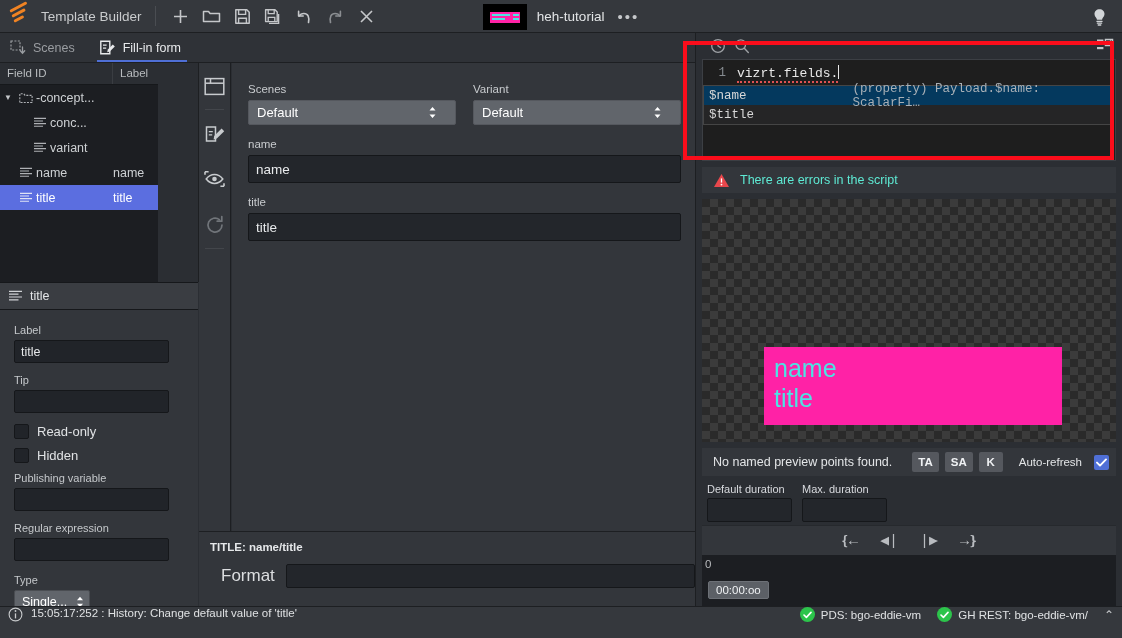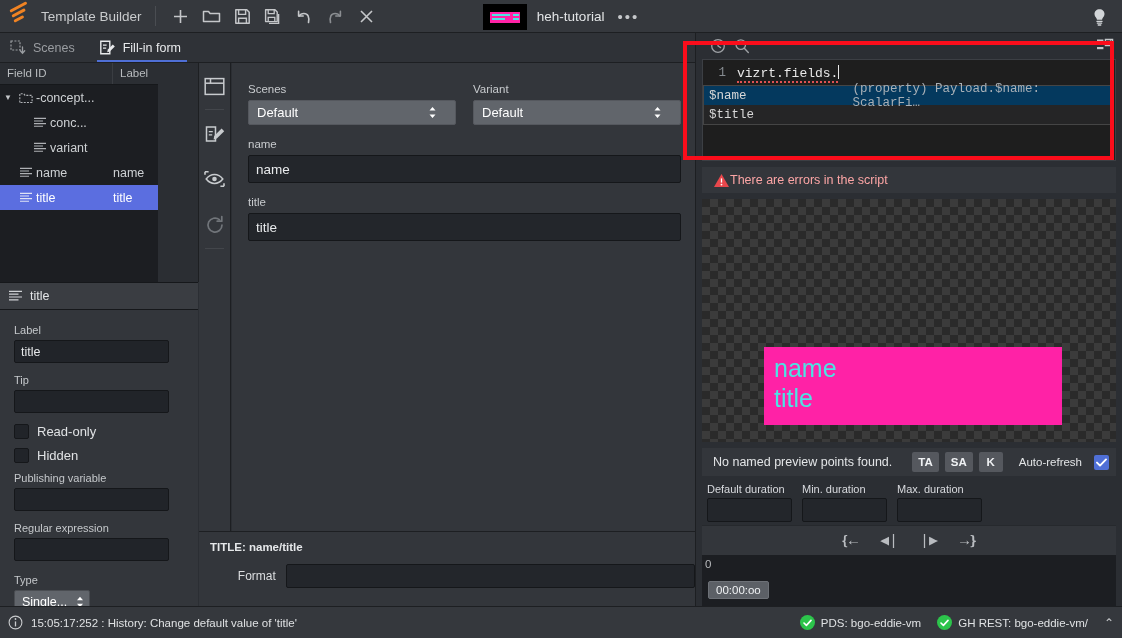--- a/index.html
+++ b/index.html
@@ -142,21 +142,21 @@
   }
 
   .title-bar {
     position: absolute; left: 199px; top: 531px; width: 496px; height: 75px;
     background: #33363b; border-top: 1px solid #1d1f22;
   }
   .title-bar .tt {
     font-size: 11.5px; font-weight: bold; color: #e6e8ea; padding: 9px 0 0 11px;
   }
   .fmt-row { display: flex; align-items: center; margin: 11px 0 0 22px; }
-  .fmt-row .fl { font-size: 12px; color: #dcdee0; width: 55px; text-align: right; }
+  .fmt-row .fl { font-size: 17px; color: #dcdee0; width: 55px; }
   .fmt-input {
     width: 410px; height: 24px; background: #23262b; border: 1px solid #15171a;
     border-radius: 2px; margin-left: 10px;
   }
 
   
   .right { position: absolute; left: 696px; top: 33px; width: 426px; height: 573px; background: #2b2e33; }
   .script-tools {
     height: 26px; background: #2b2e33; display: flex; align-items: center; gap: 8px; padding-left: 14px;
     position: relative;
@@ -177,21 +177,21 @@
 
   .ac-pop { position: absolute; left: 0; top: 25px; width: 410px; border: 1px solid #454545; }
   .ac-item { height: 19px; display: flex; align-items: center; background: #252526;
              font-family: "Liberation Mono", monospace; font-size: 12.5px; color: #d8d8d8; }
   .ac-item.sel { background: #04395e; }
   .ac-name { width: 122px; padding-left: 5px; }
   .ac-desc { color: #a9b0b6; margin-left: 28px; }
 
   .err-bar {
     margin: 6px 6px 0 6px; height: 26px; background: #33363b; display: flex;
-    align-items: center; padding-left: 11px; font-size: 12.5px; color: #fca5a5;
+    align-items: center; gap: 10px; padding-left: 11px; font-size: 12.5px; color: #5eead4;
   }
 
   .preview {
     margin: 6px 6px 0 6px; height: 243px; position: relative; overflow: hidden;
     background-color: #2a2a2a;
     background-image:
       linear-gradient(45deg, #3b3b3b 25%, transparent 25%, transparent 75%, #3b3b3b 75%),
       linear-gradient(45deg, #3b3b3b 25%, transparent 25%, transparent 75%, #3b3b3b 75%);
     background-size: 16px 16px;
     background-position: 0 0, 8px 8px;
@@ -235,21 +235,21 @@
   .tc-chip {
     position: absolute; left: 6px; top: 26px; height: 18px; background: #5c6066;
     border: 1px solid #6d7177; border-radius: 2px; color: #f0f2f4; font-size: 11.5px;
     display: flex; align-items: center; padding: 0 7px;
     font-family: "Liberation Sans", sans-serif;
   }
 
   
   .status {
     position: absolute; left: 0; bottom: 0; width: 1122px; height: 32px;
-    background: #35383d; border-top: 1px solid #1d1f22; display: flex; align-items: center;
+    background: #35383d; border-top: 1px solid #1d1f22; display: flex; align-items: flex-start;
   }
   .st-msg { font-size: 11.5px; color: #dfe1e3; margin-left: 8px; }
   .st-right { margin-left: auto; display: flex; align-items: center; gap: 16px; padding-right: 8px; }
   .st-item { display: flex; align-items: center; gap: 6px; font-size: 11.5px; color: #dfe1e3; }
   .chk-green {
     width: 15px; height: 15px; border-radius: 50%; background: #2cc44b;
     display: flex; align-items: center; justify-content: center;
   }
   .st-chev { color: #c5c7ca; font-size: 12px; }
 
@@ -609,24 +609,20 @@
       <span class="ar-box">
         <svg width="11" height="9" viewBox="0 0 11 9">
             <path d="M1 4.6l3 3 6-6.2" stroke="#fff" stroke-width="1.9" fill="none" stroke-linecap="round" stroke-linejoin="round"></path>
           </svg>
       </span>
     </div>
 
     <div class="dur-row">
       <div class="dur">
         <div class="dl">Default duration</div>
-        <div class="di"></div>
-      </div>
-      <div class="dur">
-        <div class="dl">Min. duration</div>
         <div class="di"></div>
       </div>
       <div class="dur">
         <div class="dl">Max. duration</div>
         <div class="di"></div>
       </div>
     </div>
 
     <div class="transport">
       <span class="tp">❴←</span>

